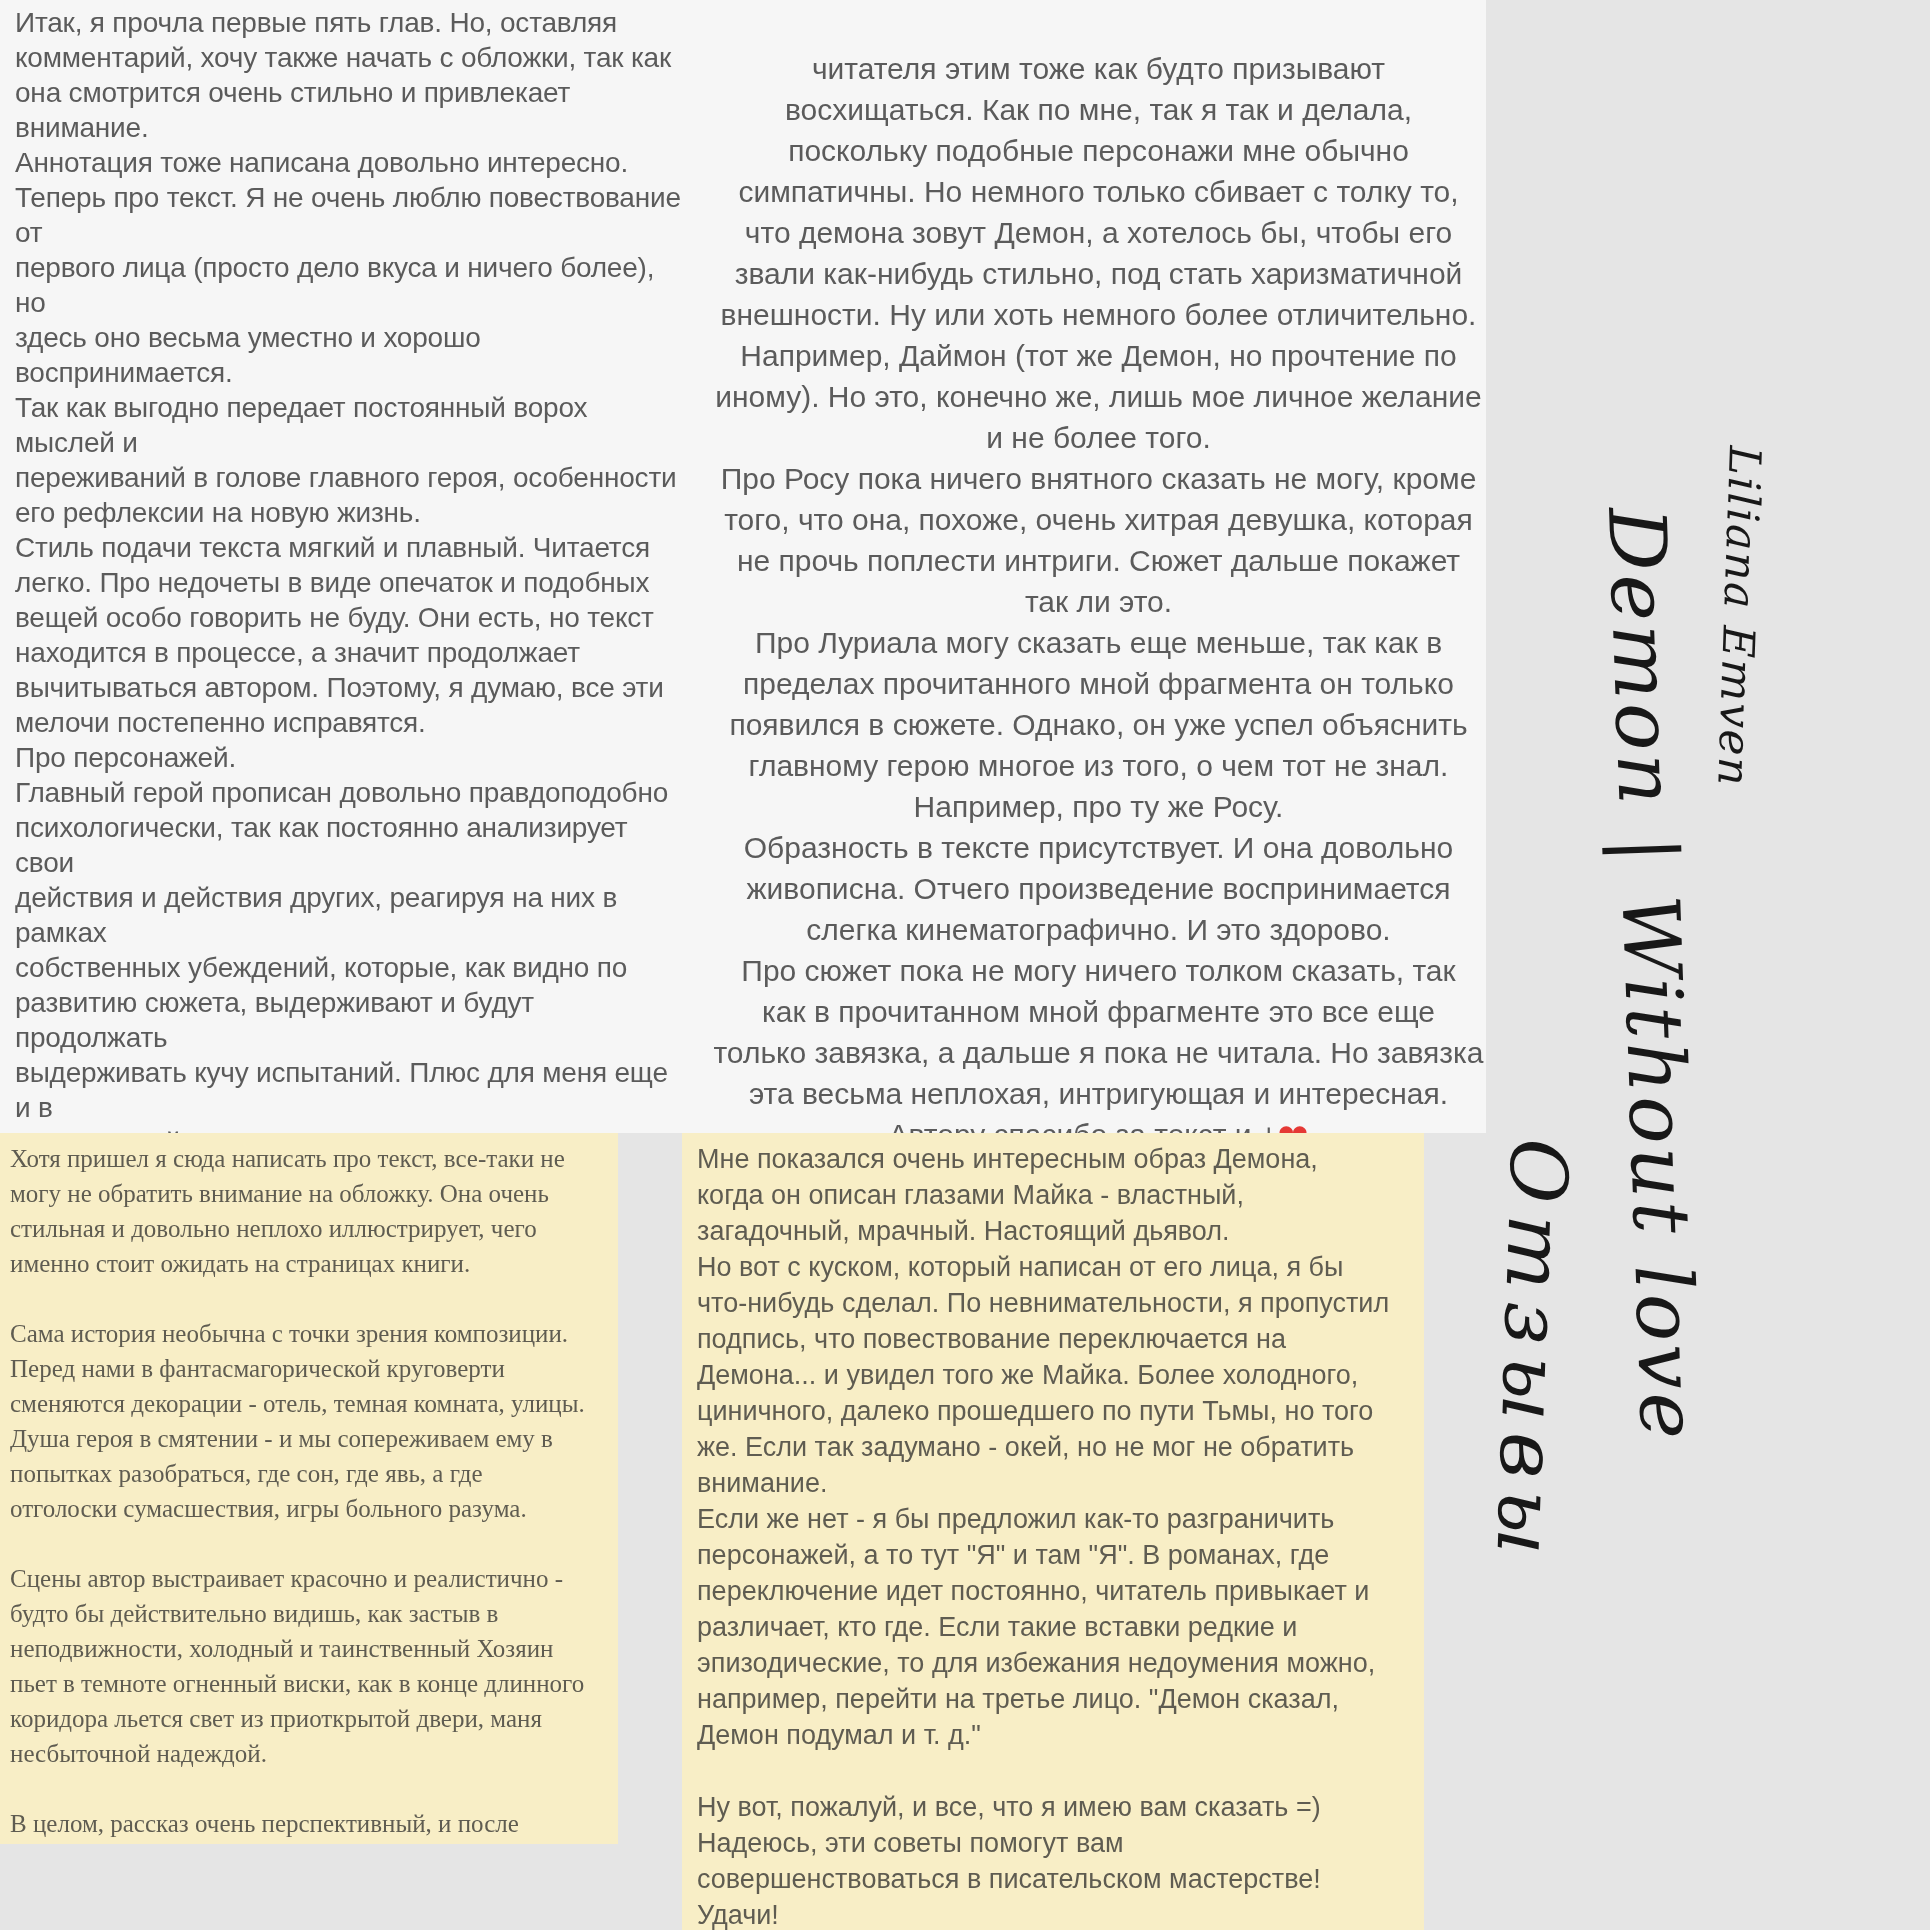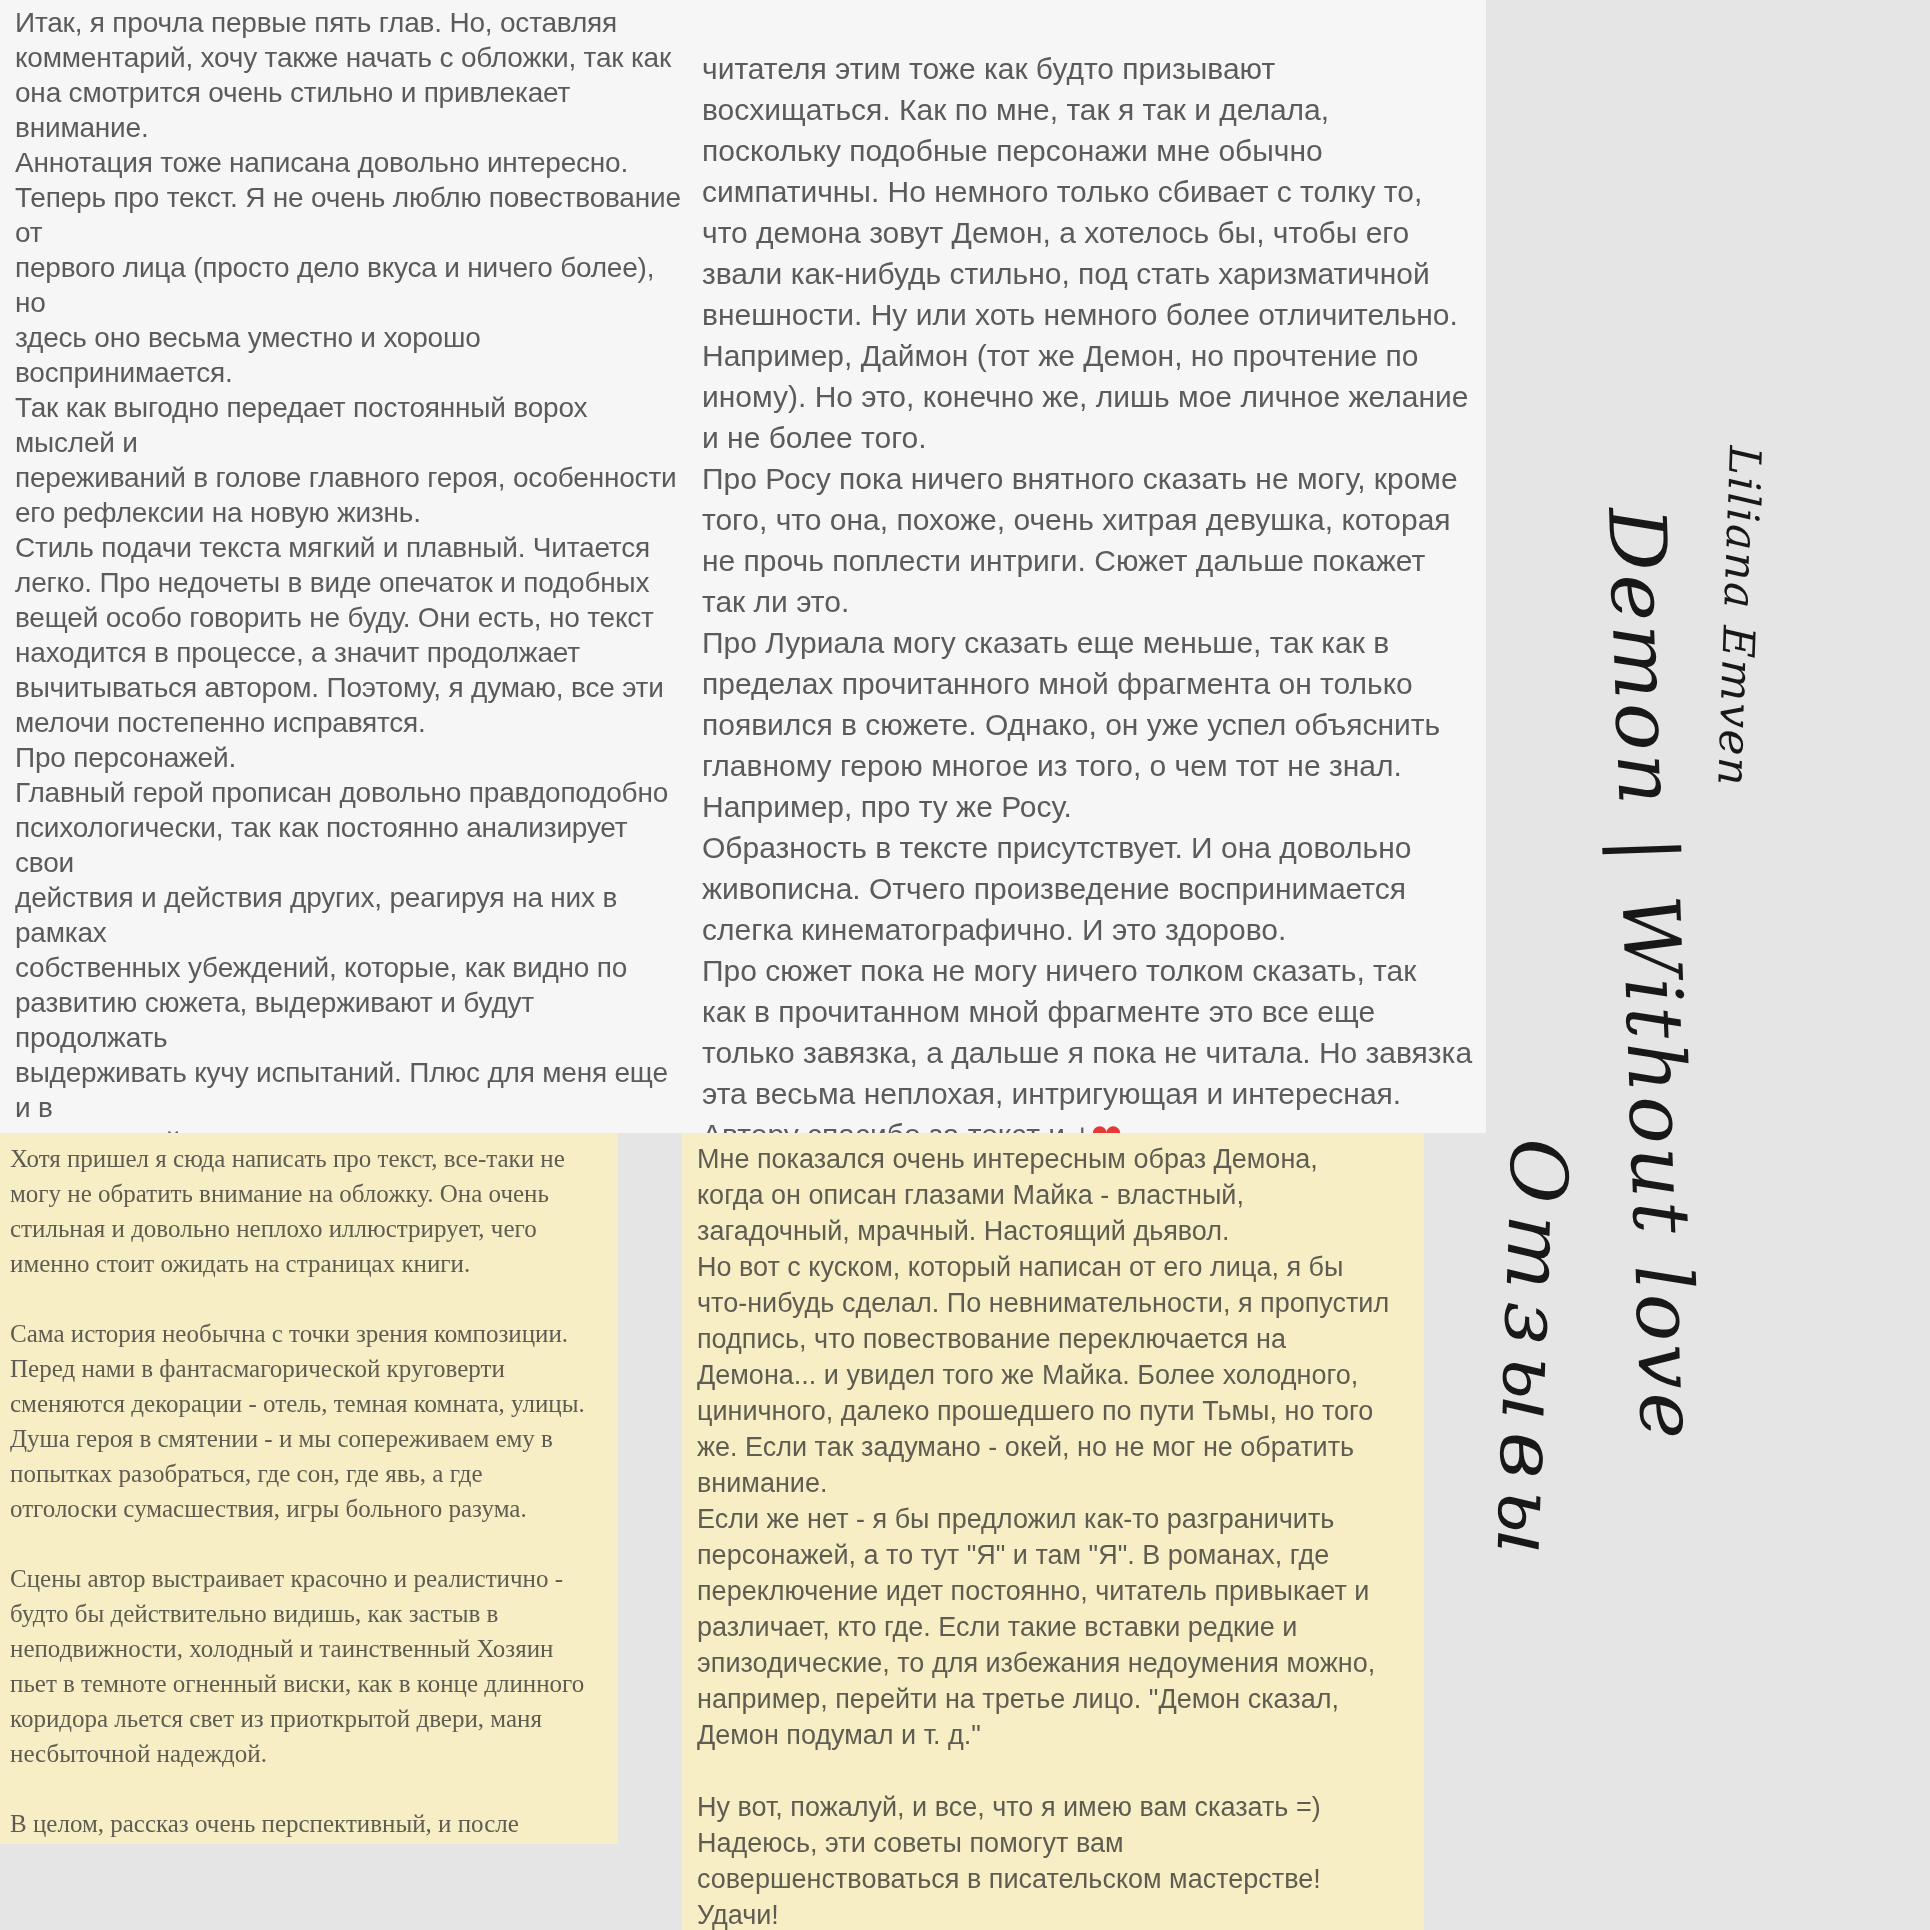--- a/index.html
+++ b/index.html
@@ -20,21 +20,21 @@
     white-space:pre-line;
     overflow:hidden;
   }
   .col1{
     left:15px;top:5px;width:675px;height:1128px;
     font-size:28px;line-height:35px;
     letter-spacing:-0.2px;
   }
   .col2{
     left:702px;top:6.7px;width:793px;height:1127px;
-    font-size:30px;line-height:41px;
+    font-size:30px;line-height:41px;text-align:center;
   }
   .closing-line{
     white-space:nowrap;
     line-height:41px;
   }
   .heart{
     color:#e53935;
     font-size:37px;
     font-family:"DejaVu Sans", sans-serif;
     vertical-align:-5px;

